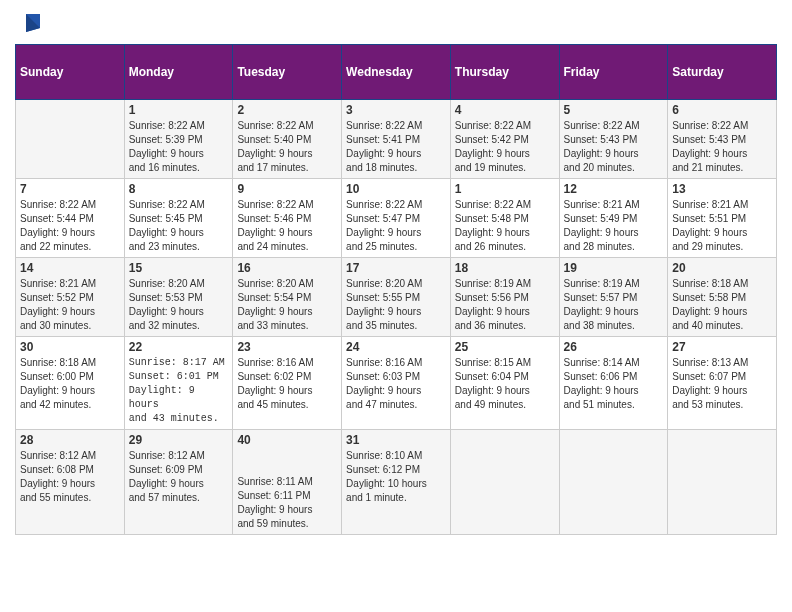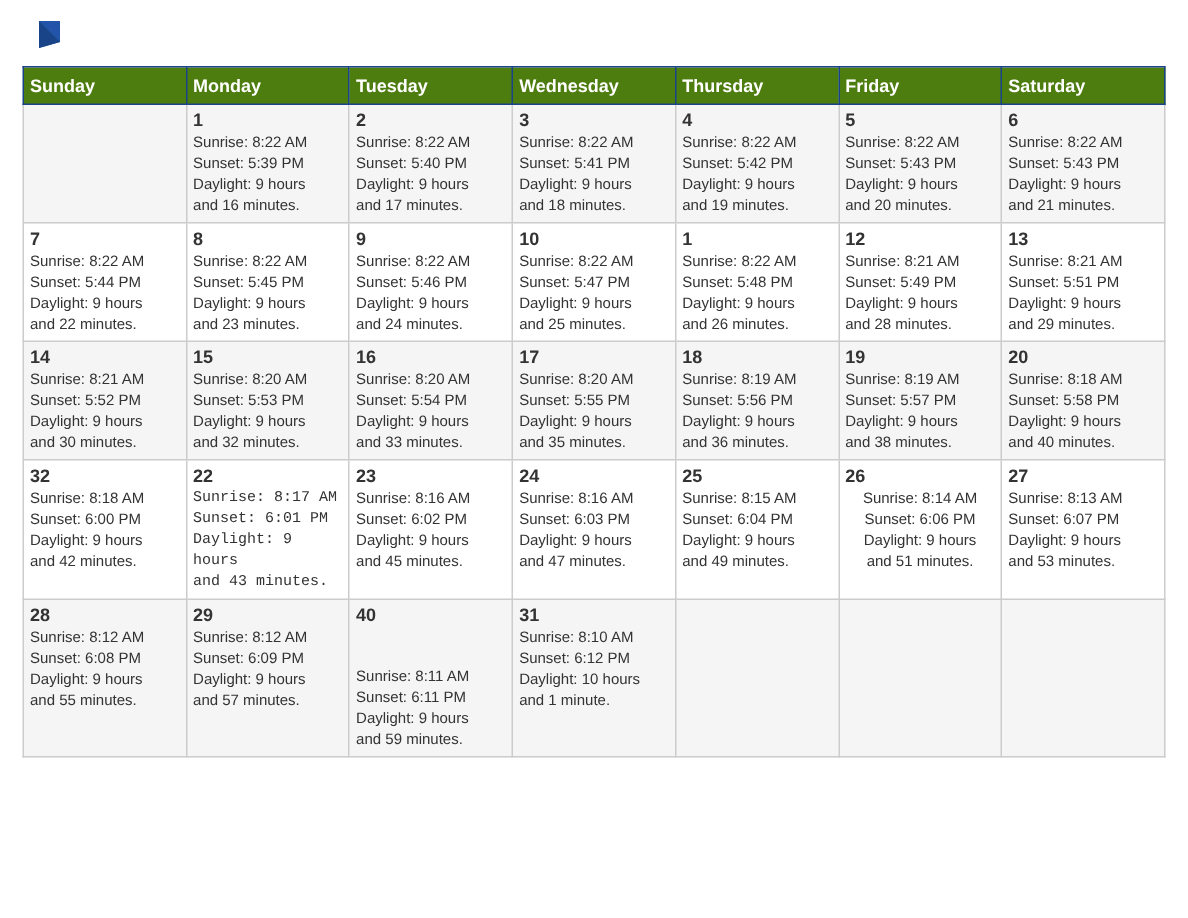--- a/index.html
+++ b/index.html
@@ -35,25 +35,25 @@
     .location {
       font-size: 14px;
       color: #555;
     }
     table {
       width: 100%;
       border-collapse: collapse;
       table-layout: fixed;
     }
     thead tr th {
-      background-color: #4d7c0f;
+      background-color: #701a75;
       color: #fff;
       font-size: 12px;
       font-weight: bold;
-      padding: 5px 4px;
+      padding: 20px 4px;
       text-align: left;
       border: 1px solid #1a4488;
     }
     tbody tr td {
       border: 1px solid #ccc;
       vertical-align: top;
       padding: 3px 4px;
       font-size: 10px;
       color: #333;
       height: 78px;
@@ -252,21 +252,21 @@
           <td>
             <span class="day-number">20</span>
             <div class="day-info" style="white-space: pre-line;">Sunrise: 8:18 AM
 Sunset: 5:58 PM
 Daylight: 9 hours
 and 40 minutes.</div>
           </td>
         </tr>
         <tr>
           <td>
-            <span class="day-number">32</span>
+            <span class="day-number">30</span>
             <div class="day-info" style="white-space: pre-line;">Sunrise: 8:18 AM
 Sunset: 6:00 PM
 Daylight: 9 hours
 and 42 minutes.</div>
           </td>
           <td>
             <span class="day-number">22</span>
             <div class="day-info" style="white-space: pre-line; font-family: Liberation Mono, monospace;">Sunrise: 8:17 AM
 Sunset: 6:01 PM
 Daylight: 9 hours
@@ -288,21 +288,21 @@
           </td>
           <td>
             <span class="day-number">25</span>
             <div class="day-info" style="white-space: pre-line;">Sunrise: 8:15 AM
 Sunset: 6:04 PM
 Daylight: 9 hours
 and 49 minutes.</div>
           </td>
           <td>
             <span class="day-number">26</span>
-            <div class="day-info" style="white-space: pre-line; text-align: center;">Sunrise: 8:14 AM
+            <div class="day-info" style="white-space: pre-line;">Sunrise: 8:14 AM
 Sunset: 6:06 PM
 Daylight: 9 hours
 and 51 minutes.</div>
           </td>
           <td>
             <span class="day-number">27</span>
             <div class="day-info" style="white-space: pre-line;">Sunrise: 8:13 AM
 Sunset: 6:07 PM
 Daylight: 9 hours
 and 53 minutes.</div>

